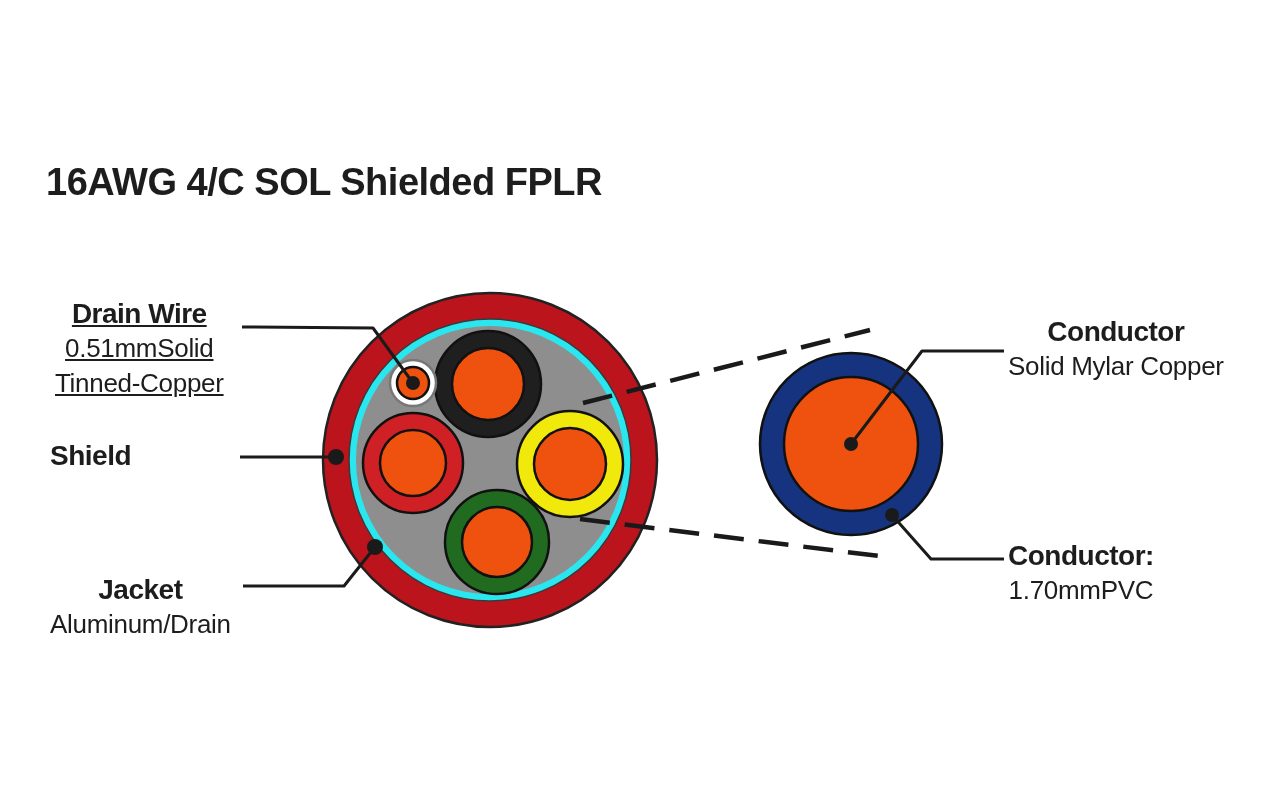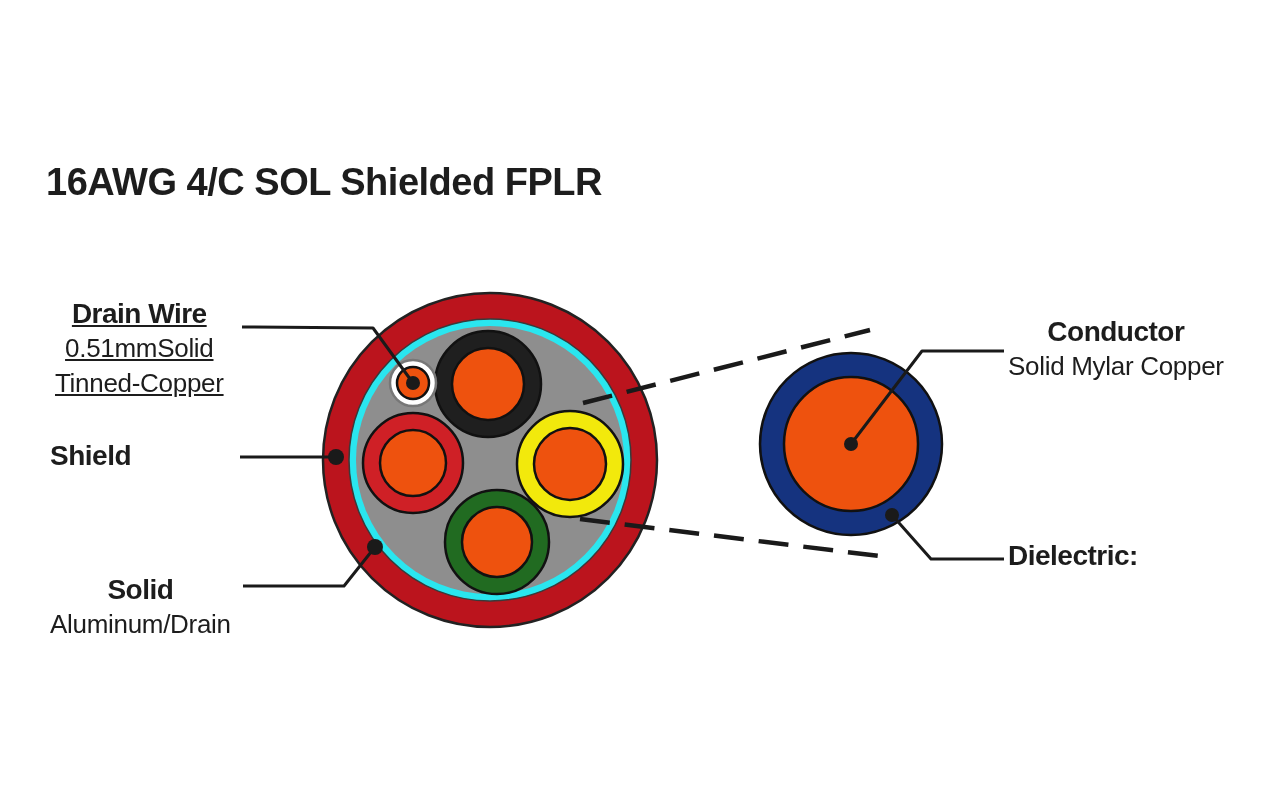--- a/index.html
+++ b/index.html
@@ -93,26 +93,27 @@
     <div class="h">Drain Wire</div>
     <div class="t">0.51mmSolid</div>
     <div class="t">Tinned-Copper</div>
   </div>
 
   <div class="callout co-jacket">
     <div class="h">Shield</div>
   </div>
 
   <div class="callout co-shield">
-    <div class="h">Solid</div>
+    <div class="h">Jacket</div>
     <div class="t">Aluminum/Drain</div>
   </div>
 
   <div class="callout co-conductor">
     <div class="h">Conductor</div>
     <div class="t">Solid Mylar Copper</div>
   </div>
 
   <div class="callout co-dielectric">
-    <div class="h">Dielectric:</div>
+    <div class="h">Conductor:</div>
+    <div class="t">1.70mmPVC</div>
   </div>
 
 </div>
 
 </body></html>

